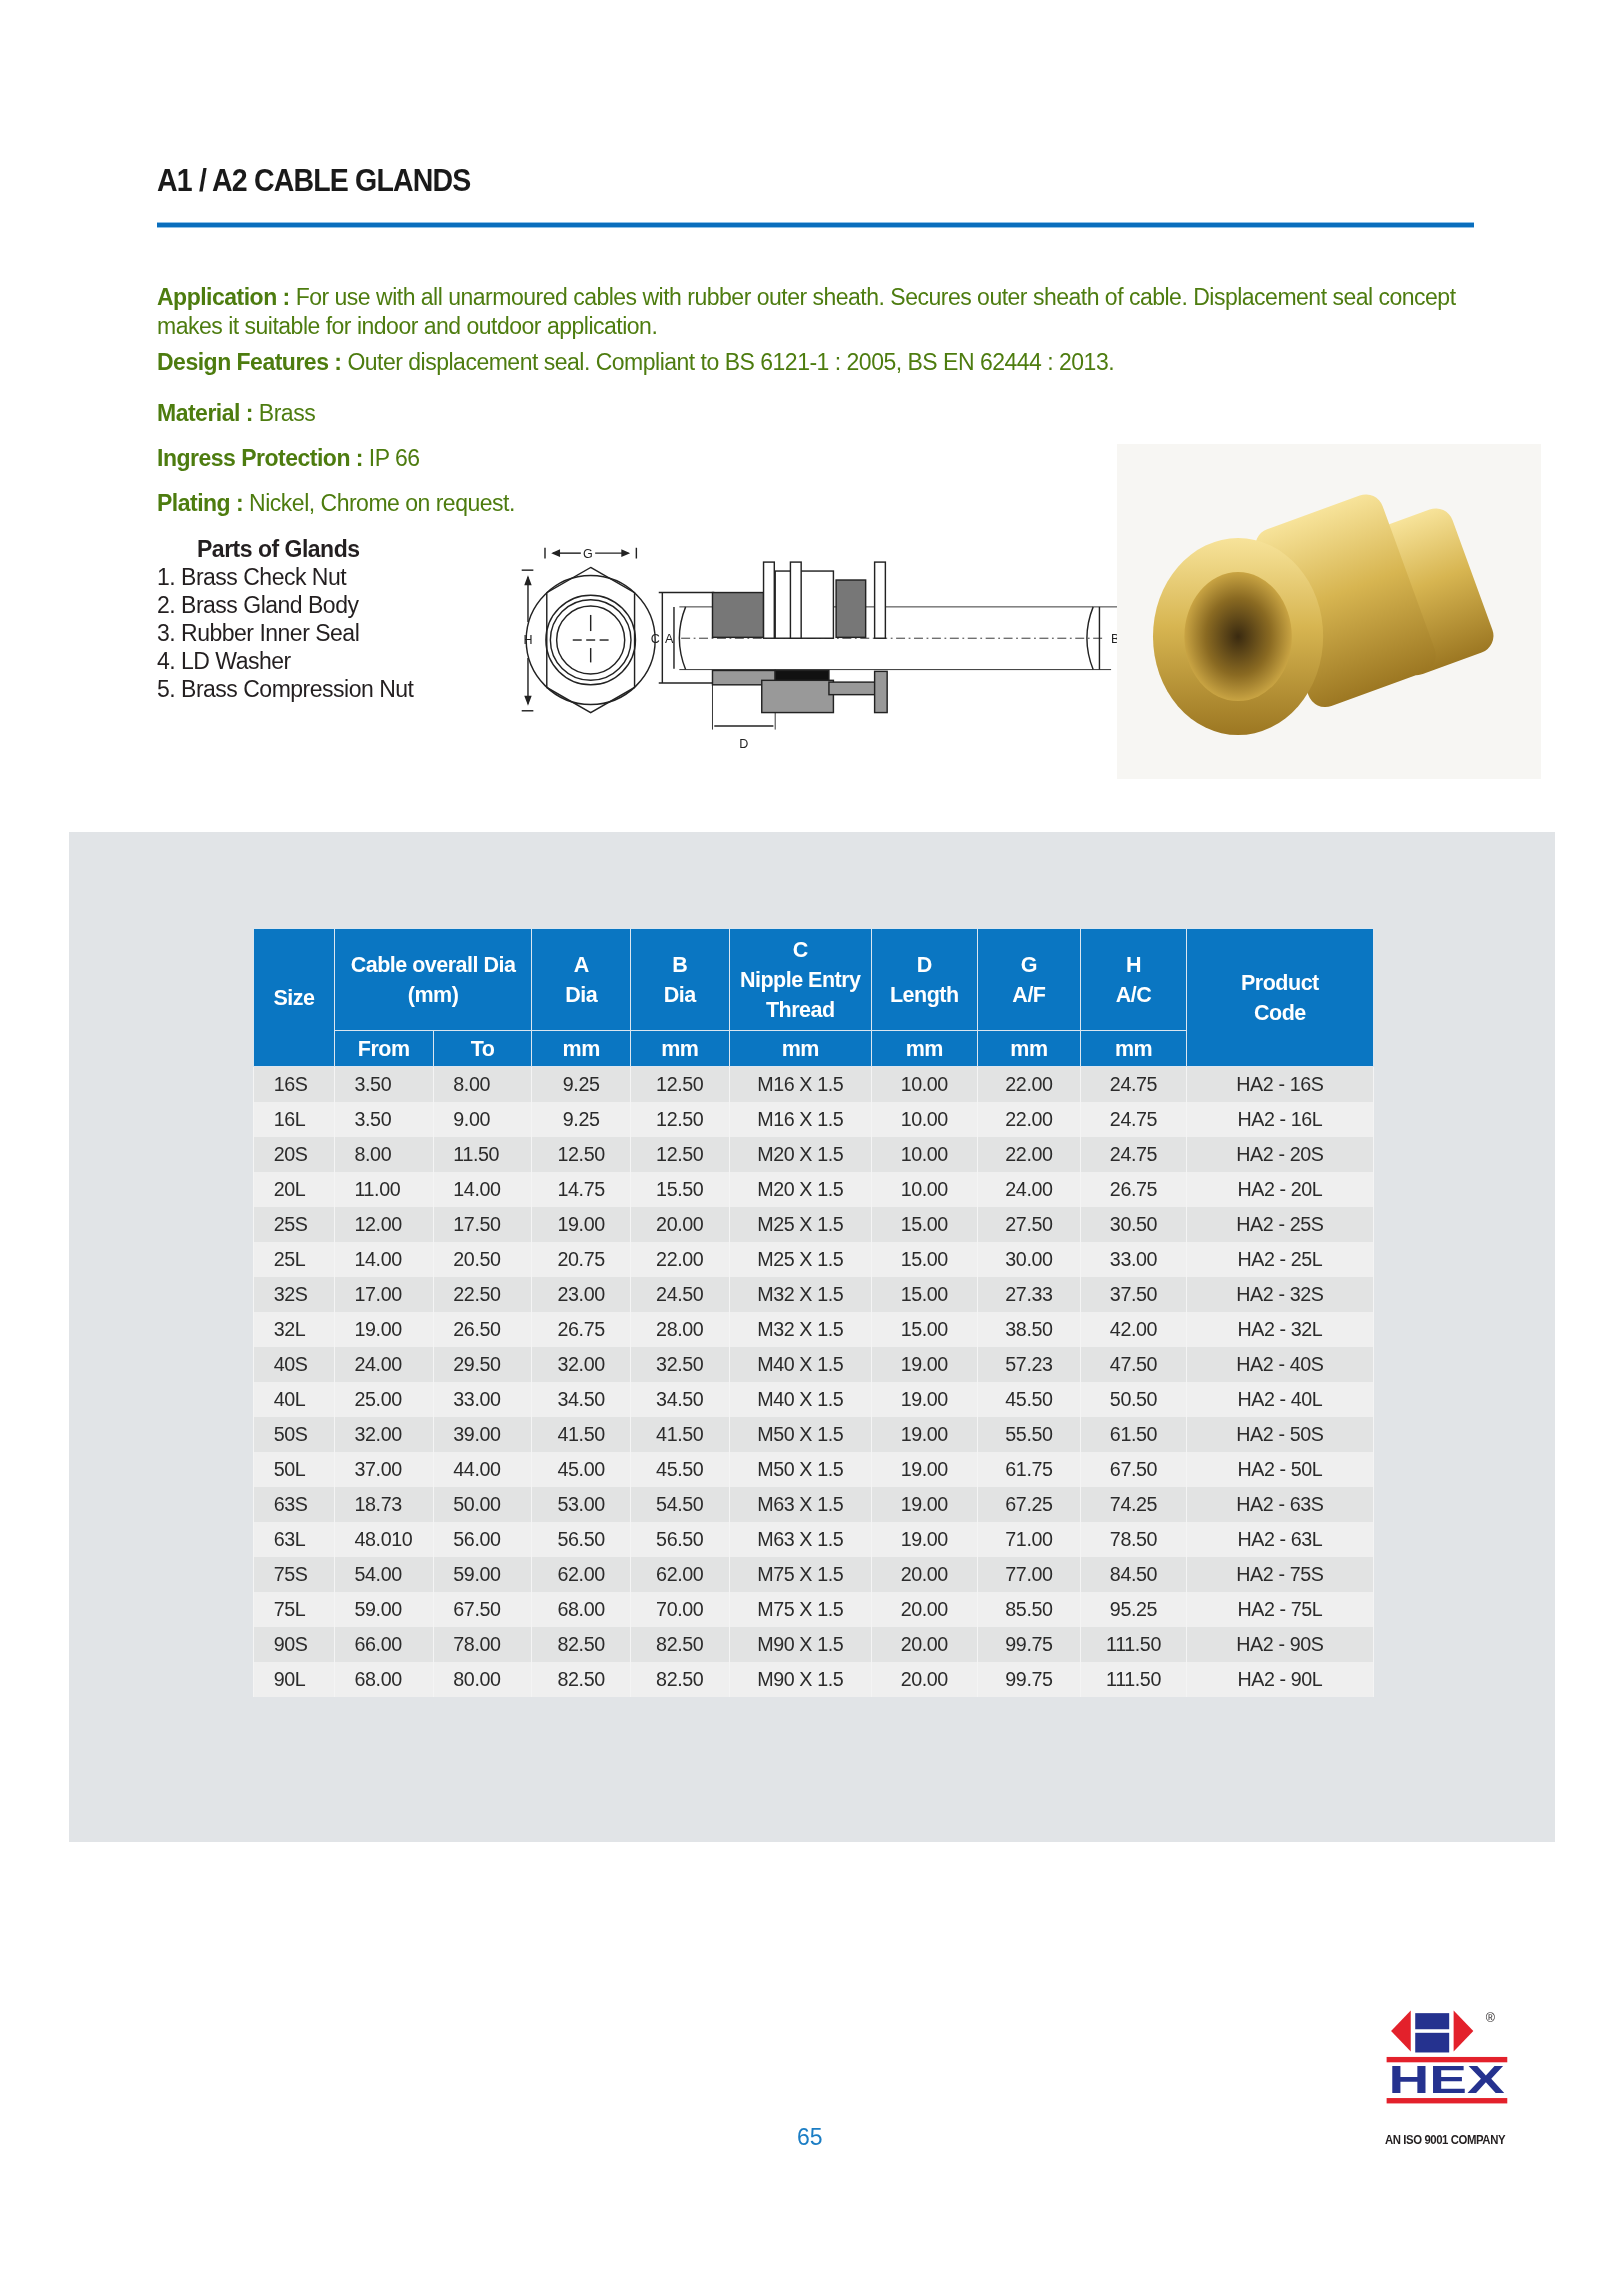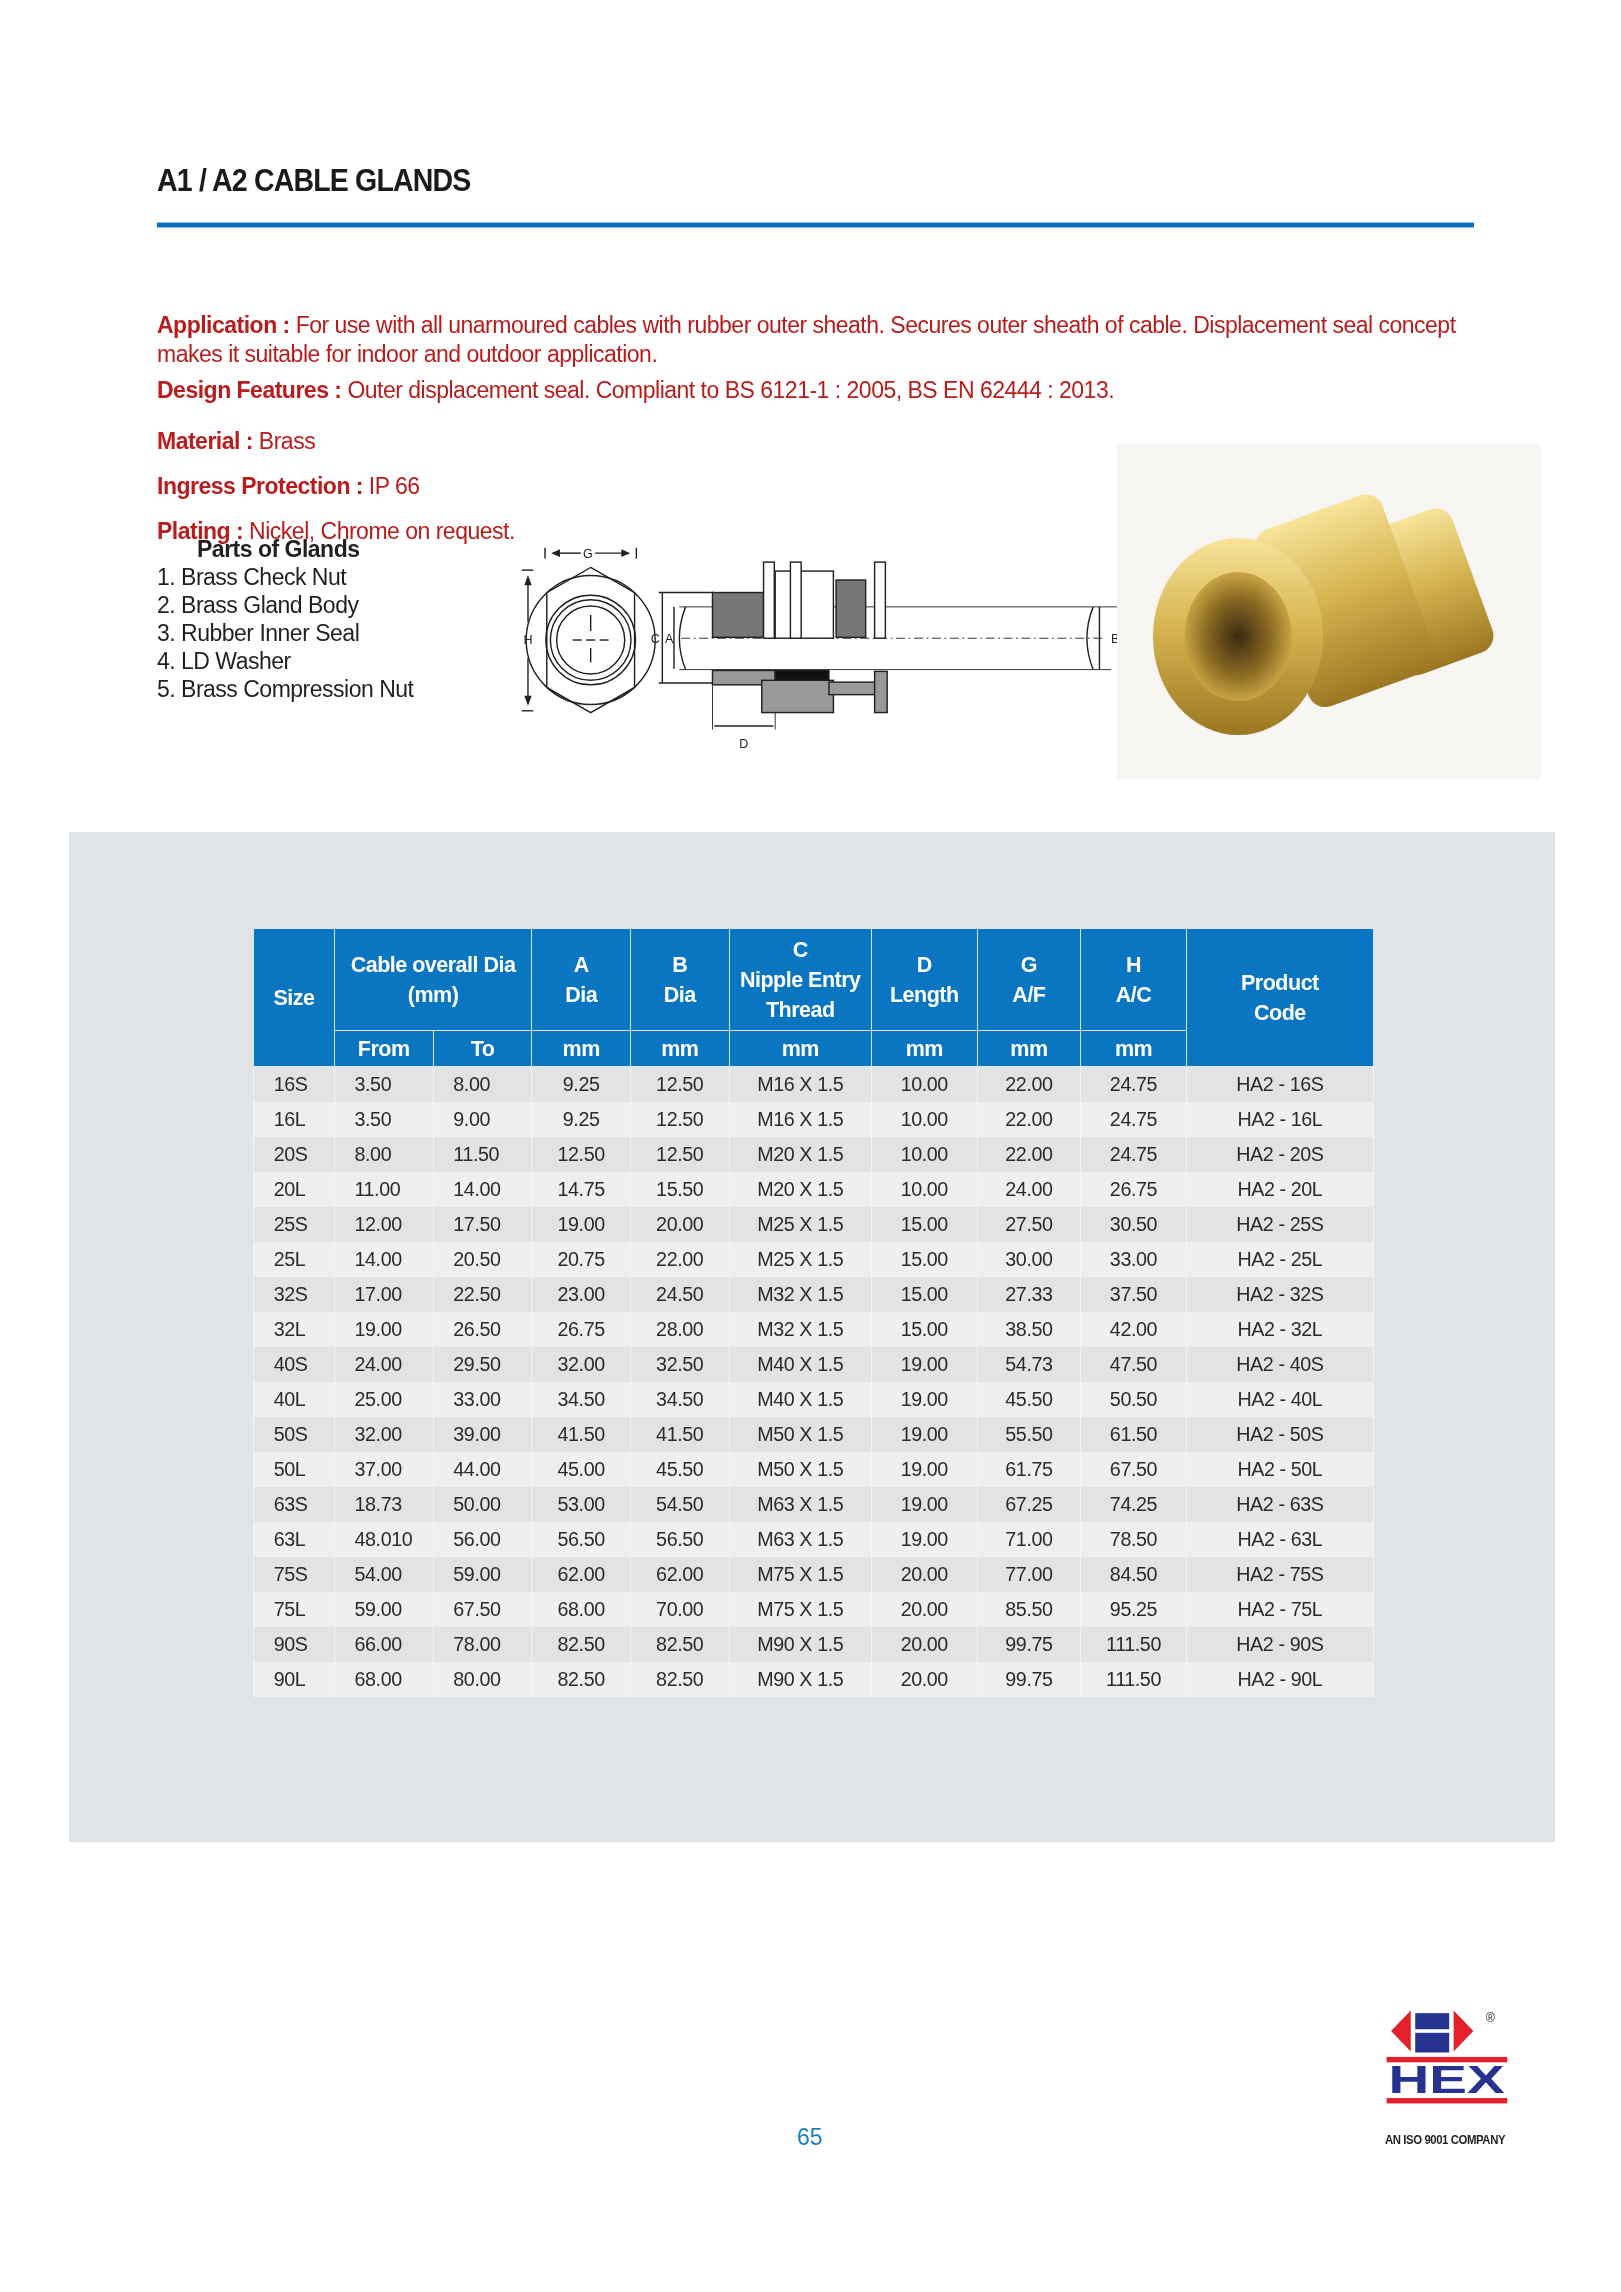--- a/index.html
+++ b/index.html
@@ -2,21 +2,21 @@
 <html style="font-size:14.3px"><head>
 <meta charset="utf-8">
 <style>
   * { box-sizing: border-box; margin: 0; padding: 0; }
   html, body { width: 1621px; height: 2293px; background: #ffffff; }
   body { position: relative; font-family: "Liberation Sans", sans-serif; color: #231f20; overflow: hidden; }
 
   .title { position: absolute; left: 157px; top: 163px; font-size: 31px; font-weight: bold; letter-spacing: -0.9px; transform: scaleX(0.92); transform-origin: left; color: #1a1a1a; }
   .title-rule { position: absolute; left: 157px; top: 222px; width: 1317px; height: 6.3px; background: #0a6ebd; border-top: 0.9px solid #8cc0e8; border-bottom: 0.9px solid #8cc0e8; }
 
-  .spec { position: absolute; left: 157px; font-size: 23px; line-height: 29px; color: #b91c1c; letter-spacing: -0.5px; margin-top: 28px; }
+  .spec { position: absolute; left: 157px; font-size: 23px; line-height: 29px; color: #4d7c0f; letter-spacing: -0.5px; }
   .spec b { font-weight: bold; }
   .spec-app { top: 283px; width: 1317px; }
   .spec-design { top: 348px; }
   .spec-material { top: 399px; }
   .spec-ingress { top: 444px; }
   .spec-plating { top: 489px; }
 
   .parts { position: absolute; left: 157px; top: 535px; font-size: 23px; line-height: 28px; letter-spacing: -0.5px; }
   .parts-title { font-weight: bold; margin-left: 40px; }
   .parts li { list-style: none; }
@@ -282,21 +282,21 @@
         <td>HA2 - 32L</td>
       </tr>
       <tr>
         <td class="left">40S</td>
         <td class="left">24.00</td>
         <td class="left">29.50</td>
         <td>32.00</td>
         <td>32.50</td>
         <td>M40 X 1.5</td>
         <td>19.00</td>
-        <td>54.73</td>
+        <td>57.23</td>
         <td>47.50</td>
         <td>HA2 - 40S</td>
       </tr>
       <tr>
         <td class="left">40L</td>
         <td class="left">25.00</td>
         <td class="left">33.00</td>
         <td>34.50</td>
         <td>34.50</td>
         <td>M40 X 1.5</td>

